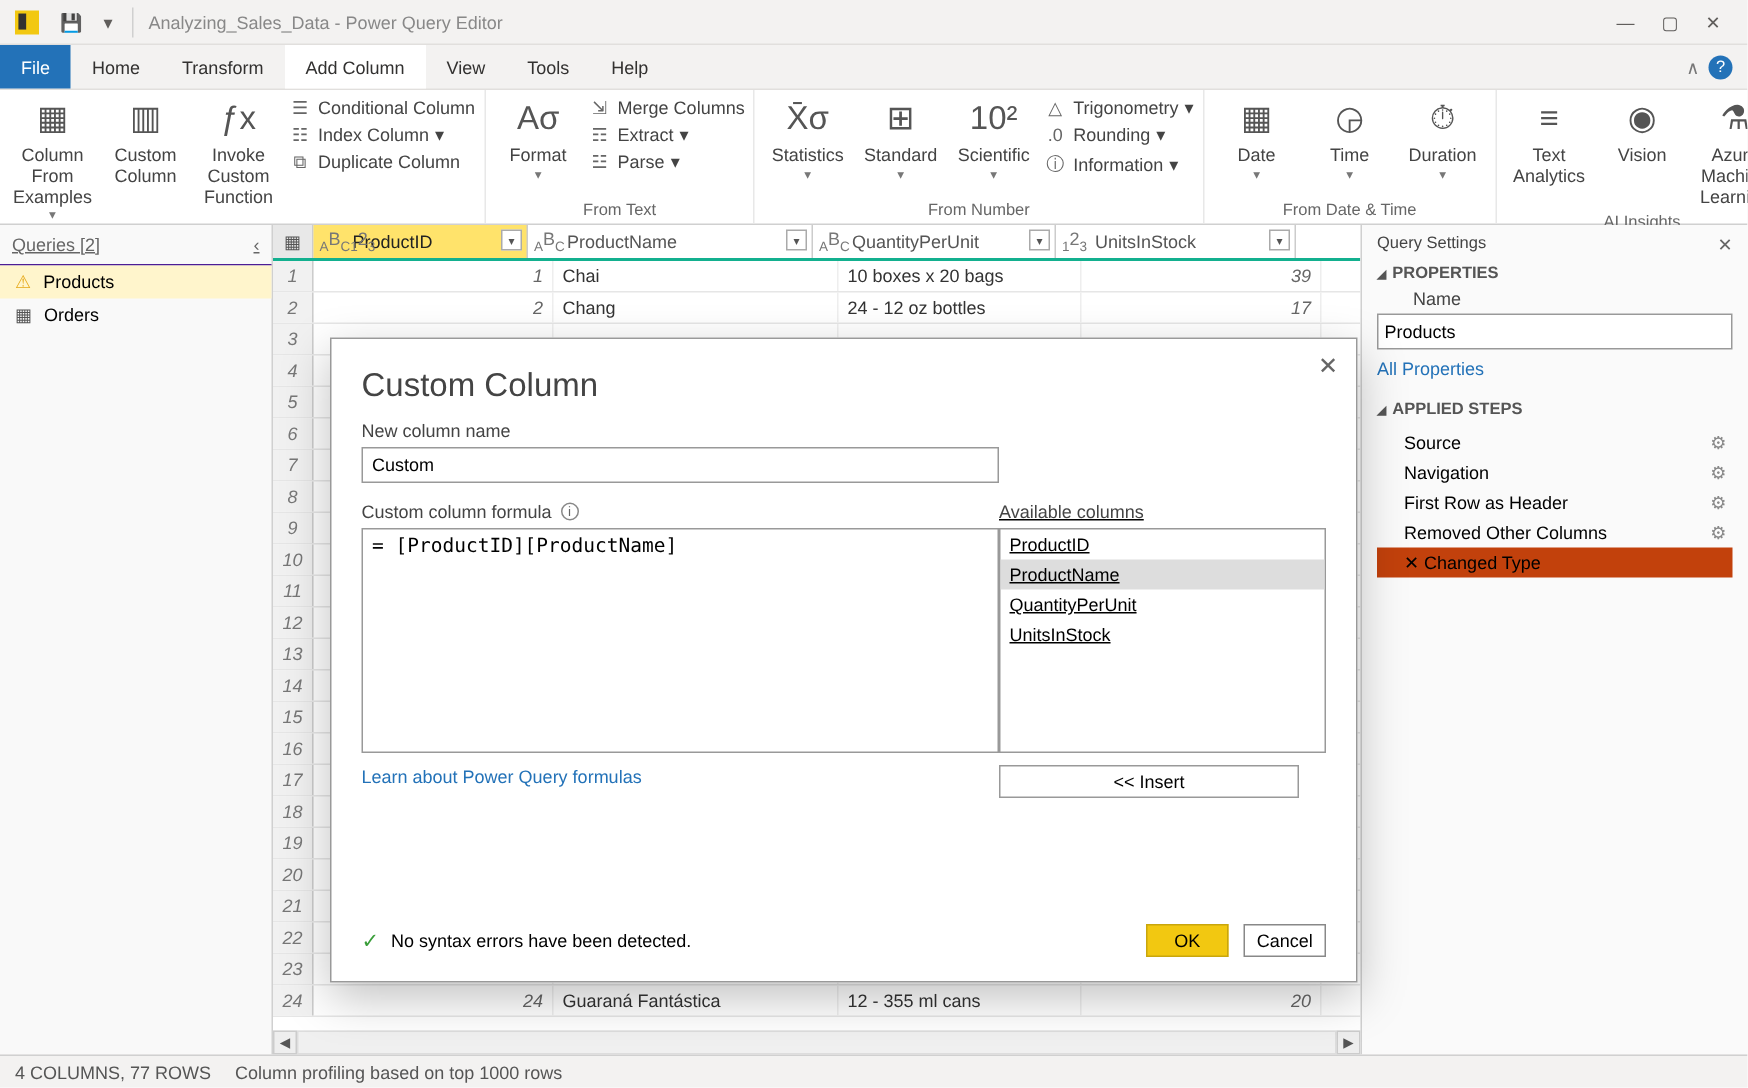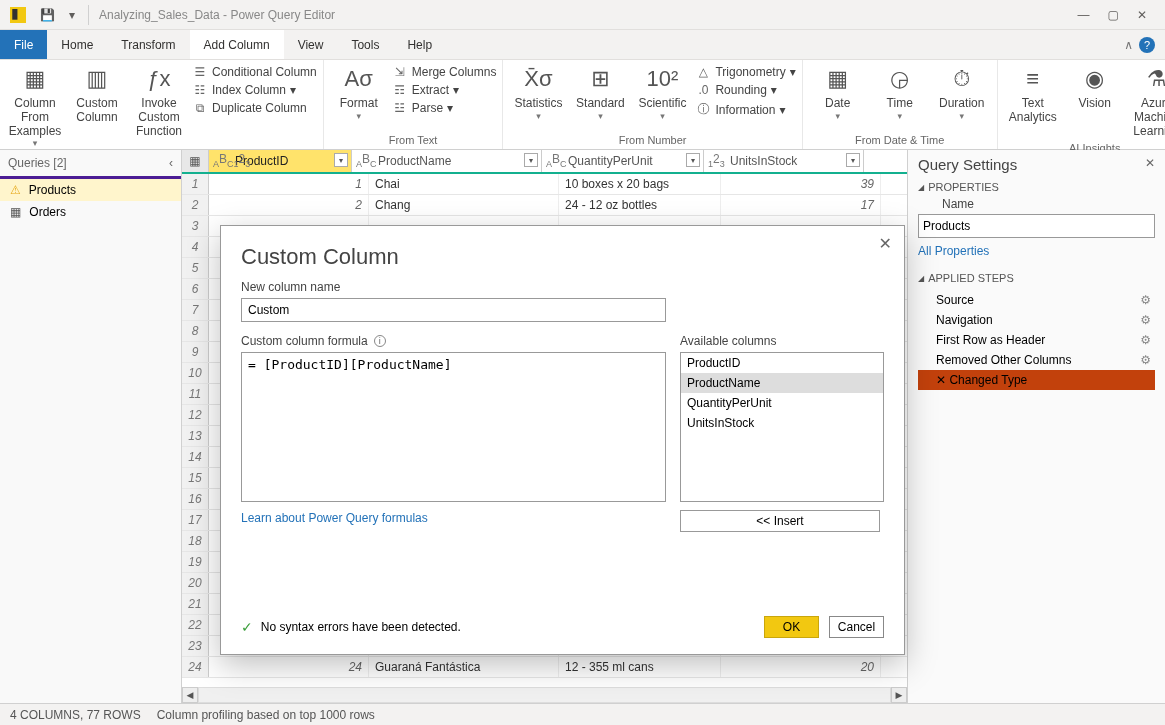--- a/index.html
+++ b/index.html
@@ -31,21 +31,21 @@
 .big-btn .ico { width: 30px; height: 30px; margin-bottom: 3px; display:flex;align-items:center;justify-content:center;font-size:22px;color:#555; }
 .mini-list { display:flex;flex-direction:column;gap:2px;padding-top:2px; }
 .mini-item { display:flex;align-items:center;gap:4px;color:#444;padding:1px 0;cursor:pointer;white-space:nowrap;font-size:12px; }
 .mini-item .mi { width:16px;text-align:center;color:#666; }
 
 
 .body { position: absolute; top: 150px; bottom: 22px; left: 0; right: 0; display: flex; background:#fff; }
 
 
 .queries { width: 182px; border-right: 1px solid #d0d0d0; background:#f9f9f9; display:flex;flex-direction:column; }
-.queries-header { display:flex;align-items:center;justify-content:space-between;padding:6px 8px;border-bottom:3px solid #4c1d95;color:#666; }
+.queries-header { display:flex;align-items:center;justify-content:space-between;padding:6px 8px;border-bottom:1px solid #4c1d95;color:#666;text-decoration:underline; }
 .query-item { display:flex;align-items:center;gap:8px;padding:4px 10px;cursor:pointer; }
 .query-item.sel { background:#fff5cc; }
 .query-item .warn { color:#e6a817; }
 .query-item .tbl { color:#555; }
 
 
 .grid-wrap { flex:1; display:flex;flex-direction:column; }
 .grid { flex:1; overflow:hidden; font-size:12px; }
 .grid-header { display:flex; border-bottom:2px solid #13b08f; background:#fff; }
 .grid-header .rownum-h { width:27px; background:#e8e8e8; border-right:1px solid #ccc; display:flex;align-items:center;justify-content:center;color:#555; }
@@ -57,45 +57,45 @@
 .grid-row .rownum { width:27px;background:#f1f1f1;border-right:1px solid #ccc;display:flex;align-items:center;justify-content:center;color:#777;font-style:italic; }
 .grid-row .cell { border-right:1px solid #eee;padding:0 6px;display:flex;align-items:center;color:#333;overflow:hidden; }
 .grid-row .cell.num { justify-content:flex-end;font-style:italic;color:#666; }
 .hscroll { height:16px; display:flex; background:#f8f8f8; }
 .hscroll .arrow { width:16px;border:1px solid #ccc;display:flex;align-items:center;justify-content:center;font-size:9px;color:#555;background:#eee; }
 .hscroll .track { flex:1; background:#f0f0f0;border:1px solid #ddd; }
 
 
 .settings { width: 258px; border-left:1px solid #d0d0d0; background:#fafafa; padding:6px 10px; position:relative; }
 .settings .close { position:absolute; right:10px; top:6px; color:#666;cursor:pointer; }
-.settings h3 { font-weight:normal;color:#444;font-size:15px;margin-bottom:0; }
-.settings .section-hdr { display:flex;align-items:center;gap:4px;margin:8px 0 4px 0;font-size:11px;font-weight:normal;color:#555; }
+.settings h3 { font-weight:normal;color:#444;font-size:11px;margin-bottom:0; }
+.settings .section-hdr { display:flex;align-items:center;gap:4px;margin:8px 0 4px 0;font-size:11px;font-weight:bold;color:#555; }
 .settings .section-hdr::before { content:"◢"; font-size:8px; color:#555; transform:rotate(0); }
 .settings .lbl { color:#444;margin-bottom:3px;margin-left:24px; }
 .settings input.name { width:100%;padding:4px;border:1px solid #999; }
 .settings .link { color:#2372b8;margin-top:6px;cursor:pointer; }
 .steps { margin-top:6px; }
 .steps .step { display:flex;align-items:flex-end;justify-content:space-between;padding:3px 4px 3px 18px;cursor:pointer; }
 .steps .step.sel { background:#c2410c; }
 .steps .step .gear { color:#888; }
 
 
 .statusbar { position:absolute;bottom:0;left:0;right:0;height:22px;background:#f3f2f1;border-top:1px solid #d0d0d0;display:flex;align-items:center;padding:0 10px;color:#555;font-size:11px; }
 .statusbar .sp { flex:1; }
 
 
 .dialog { position:absolute; left:220px; top:225px; width:685px; height:430px; background:#fff; border:1px solid #999; box-shadow:0 10px 30px rgba(0,0,0,0.25); padding:18px 20px; }
 .dialog .dlg-close { position:absolute;right:12px;top:8px;color:#666;font-size:16px;cursor:pointer; }
 .dialog h1 { font-size:22px;font-weight:300;color:#444;margin-bottom:10px; }
 .dialog .desc { color:#444;margin-bottom:14px; }
 .dialog .field-lbl { color:#444;margin-bottom:4px;display:flex;align-items:center;gap:6px; }
 .dialog input.new-name { width:425px;padding:4px 6px;border:1px solid #999;margin-bottom:12px; }
-.dialog .cols { display:flex; gap:14px; }
+.dialog .cols { display:flex; }
 .dialog textarea.formula { width:425px;height:150px;border:1px solid #999;padding:4px 6px;font-family:Consolas,monospace;font-size:13px;resize:none; }
-.dialog .avail { width:220px; }
+.dialog .avail { width:220px;text-decoration:underline; }
 .dialog .avail-list { border:1px solid #999;height:150px;overflow:auto;background:#fff; }
 .dialog .avail-list .ai { padding:3px 6px;cursor:pointer; }
 .dialog .avail-list .ai.sel { background:#ddd; }
 .dialog .insert-btn { width:200px;margin-top:8px;padding:3px;border:1px solid #999;background:#fff;cursor:pointer; }
 .dialog .learn { color:#2372b8;margin-top:6px;cursor:pointer; }
 .dialog .bottom { position:absolute;bottom:16px;left:20px;right:20px;display:flex;align-items:center; }
 .dialog .check { color:#3a9e3a;margin-right:8px;font-size:14px; }
 .dialog .btns { margin-left:auto;display:flex;gap:10px; }
 .dialog .btns button { width:55px;padding:3px 0;border:1px solid #888;cursor:pointer; }
 .dialog .btns .ok { background:#f2c811; border-color:#c9a60d; }

